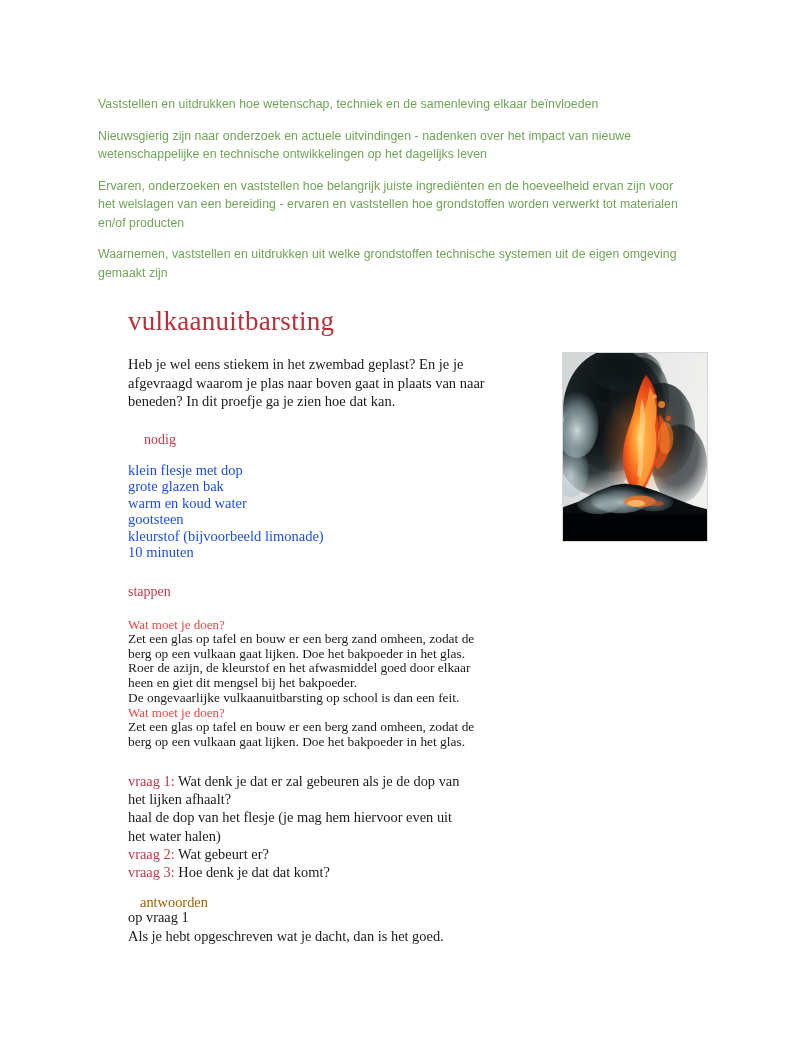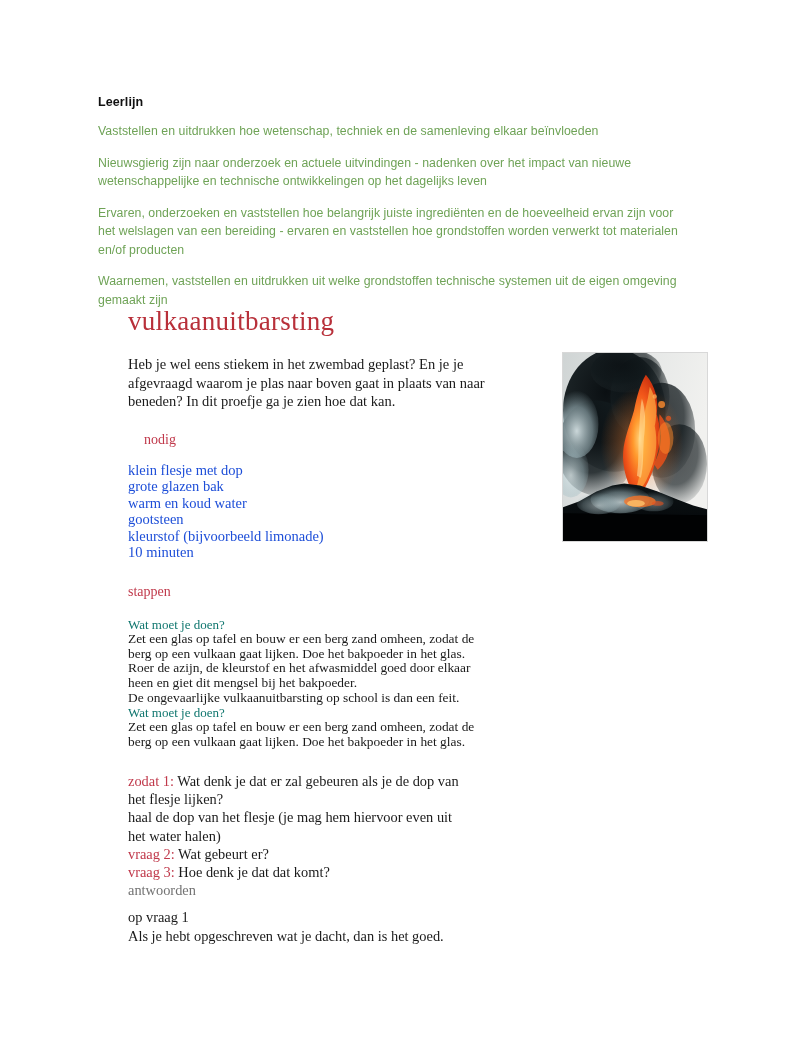--- a/index.html
+++ b/index.html
@@ -76,21 +76,21 @@
     margin: 0 0 22px 0;
   }
   .steps-label {
     font-size: 14px;
     color: #c0394b;
     margin: 0 0 17px 0;
     line-height: 17px;
   }
   .step-q {
     font-size: 13px;
-    color: #0f766e;
+    color: #ef4444;
     line-height: 15.2px;
     margin: 0;
   }
   .step-line {
     font-size: 13.4px;
     color: #1a1a1a;
     line-height: 14.6px;
     margin: 0;
   }
 
@@ -105,23 +105,23 @@
     font-size: 14.4px;
     line-height: 18.2px;
     color: #1a1a1a;
     margin: 0;
   }
   .q-tag {
     color: #c0394b;
   }
   .answers-label {
     font-size: 14.4px;
-    color: #737373;
+    color: #a16207;
     line-height: 18.2px;
-    margin: 0;
+    margin: 12px;
   }
   .answers {
     position: absolute;
     left: 128px;
     top: 908px;
     width: 400px;
   }
   .a-line {
     font-size: 14.4px;
     line-height: 18.6px;
@@ -140,21 +140,20 @@
     background: #050607;
     border: 1px solid #d8d8d8;
     box-sizing: border-box;
   }
   .photo svg { display: block; width: 100%; height: 100%; }
 </style>
 </head>
 <body>
 
 <div class="leerlijn-block">
-  <div class="leerlijn-title">Leerlijn</div>
   <p class="leerlijn-item">Vaststellen en uitdrukken hoe wetenschap, techniek en de samenleving elkaar beïnvloeden</p>
   <p class="leerlijn-item">Nieuwsgierig zijn naar onderzoek en actuele uitvindingen - nadenken over het impact van nieuwe wetenschappelijke en technische ontwikkelingen op het dagelijks leven</p>
   <p class="leerlijn-item">Ervaren, onderzoeken en vaststellen hoe belangrijk juiste ingrediënten en de hoeveelheid ervan zijn voor het welslagen van een bereiding - ervaren en vaststellen hoe grondstoffen worden verwerkt tot materialen en/of producten</p>
   <p class="leerlijn-item">Waarnemen, vaststellen en uitdrukken uit welke grondstoffen technische systemen uit de eigen omgeving gemaakt zijn</p>
 </div>
 
 <div class="sheet">
   <h1 class="exp-title">vulkaanuitbarsting</h1>
 
   <p class="intro">Heb je wel eens stiekem in het zwembad geplast? En je je afgevraagd waarom je plas naar boven gaat in plaats van naar beneden? In dit proefje ga je zien hoe dat kan.</p>
@@ -180,24 +179,24 @@
     <p class="step-line">heen en giet dit mengsel bij het bakpoeder.</p>
     <p class="step-line">De ongevaarlijke vulkaanuitbarsting op school is dan een feit.</p>
     <p class="step-q">Wat moet je doen?</p>
     <p class="step-line">Zet een glas op tafel en bouw er een berg zand omheen, zodat de</p>
     <p class="step-line">berg op een vulkaan gaat lijken. Doe het bakpoeder in het glas.</p>
   </div>
 </div>
 
 <div class="questions">
   <p class="q-line">
-    <span class="q-tag">zodat 1:</span><span> Wat denk je dat er zal gebeuren als je de dop van</span>
-  </p>
-  <p class="q-line">
-    <span>het flesje lijken?</span>
+    <span class="q-tag">vraag 1:</span><span> Wat denk je dat er zal gebeuren als je de dop van</span>
+  </p>
+  <p class="q-line">
+    <span>het lijken afhaalt?</span>
   </p>
   <p class="q-line">
     <span>haal de dop van het flesje (je mag hem hiervoor even uit</span>
   </p>
   <p class="q-line">
     <span>het water halen)</span>
   </p>
   <p class="q-line">
     <span class="q-tag">vraag 2:</span><span> Wat gebeurt er?</span>
   </p>

